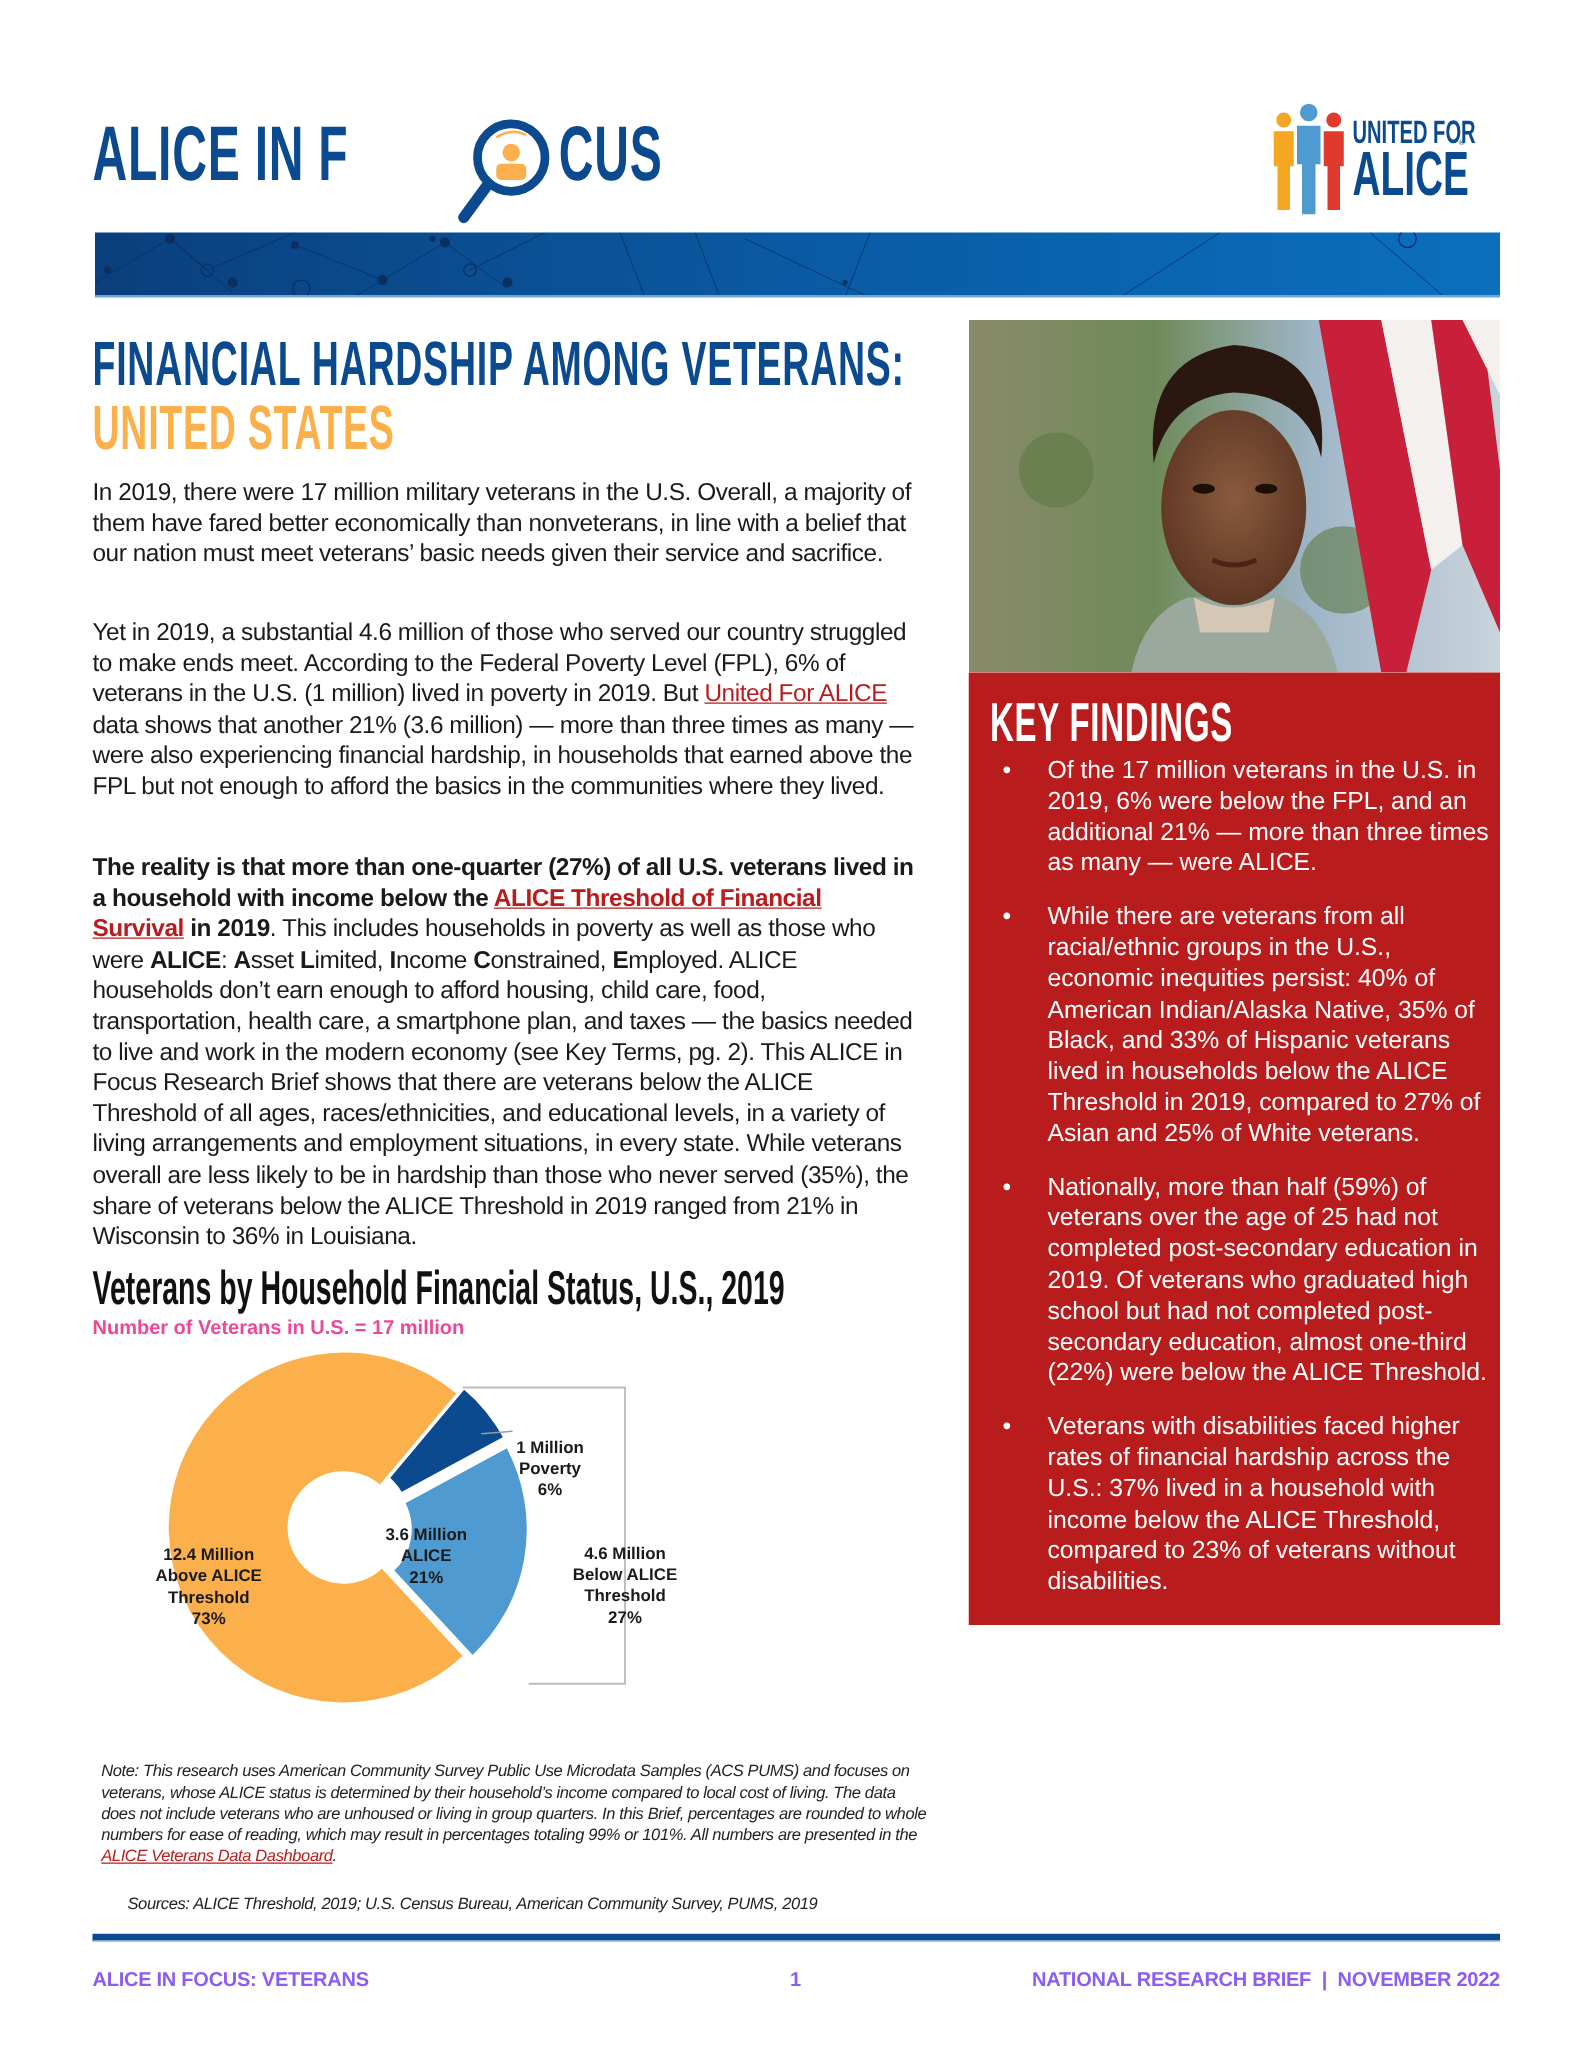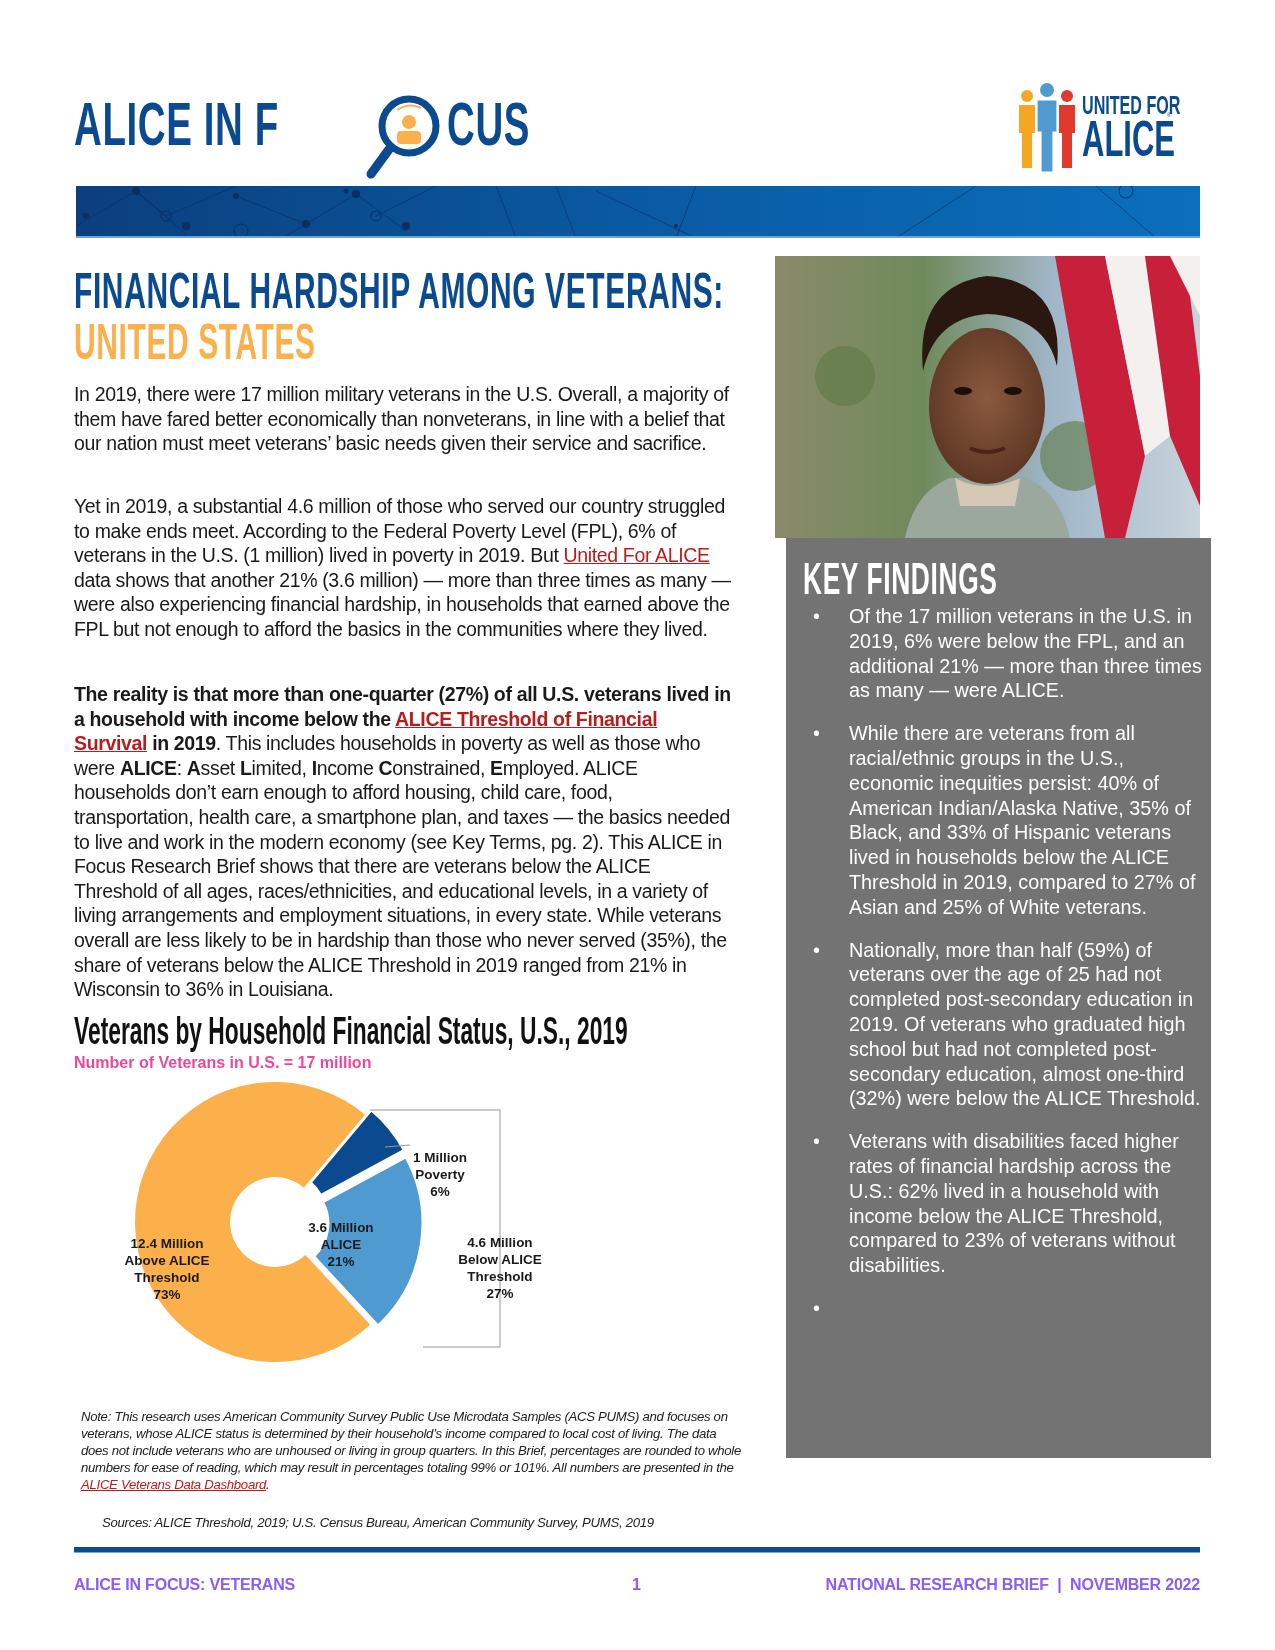--- a/index.html
+++ b/index.html
@@ -42,21 +42,21 @@
   #sources { position: absolute; left: 81px; top: 1515px; font-size: 13.2px; font-style: italic; color: #222; letter-spacing: -0.3px; margin-left: 21px; }
 
   #footer-rule { position: absolute; left: 74px; top: 1547px; width: 1126px; height: 6px; background: #0b4a8f; border-bottom: 1px solid #7aa6d4; }
   .footer-text { position: absolute; top: 1576px; font-size: 16px; font-weight: 700; color: #8b5cf6; letter-spacing: -0.2px; }
   #footer-left { left: 74px; }
   #footer-page { left: 632px; }
   #footer-right { right: 75px; }
 
   
   #photo { position: absolute; left: 775px; top: 256px; width: 425px; height: 282px; overflow: hidden; }
-  #keyfind { position: absolute; left: 775px; top: 538px; width: 425px; height: 920px; background: #737373; color: #ffffff; margin-left: 11px; }
+  #keyfind { position: absolute; left: 775px; top: 538px; width: 425px; height: 762px; background: #b91c1c; color: #ffffff; }
   #kf-title { position: absolute; left: 17px; top: 16px; font-size: 44px; color: #ffffff; transform: scaleX(0.6); letter-spacing: 1px; }
   #kf-list { position: absolute; left: 0; top: 66px; width: 425px; list-style: none; }
   #kf-list li { position: relative; padding-left: 63px; padding-right: 8px; font-size: 19.8px; line-height: 24.8px; margin-bottom: 18px; letter-spacing: 0; }
   #kf-list li .bullet { position: absolute; left: 27px; top: 0; }
 </style>
 </head>
 <body>
 
 <div id="logo-main">
   <span class="cond word" style="left:0;">ALICE IN F</span>
@@ -185,22 +185,22 @@
     <ellipse cx="238" cy="135" rx="9" ry="4" fill="#1b0f08"></ellipse>
     <path d="M195 192 Q212 200 230 192" stroke="#4a2418" stroke-width="4" fill="none"></path>
   </svg>
 </div>
 
 <div id="keyfind">
   <div id="kf-title" class="cond">KEY FINDINGS</div>
   <ul id="kf-list">
     <li><span class="bullet">•</span><span>Of the 17 million veterans in the U.S. in 2019, 6% were below the FPL, and an additional 21% — more than three times as many — were ALICE.</span></li>
     <li><span class="bullet">•</span><span>While there are veterans from all racial/ethnic groups in the U.S., economic inequities persist: 40% of American Indian/Alaska Native, 35% of Black, and 33% of Hispanic veterans lived in households below the ALICE Threshold in 2019, compared to 27% of Asian and 25% of White veterans.</span></li>
-    <li><span class="bullet">•</span><span>Nationally, more than half (59%) of veterans over the age of 25 had not completed post-secondary education in 2019. Of veterans who graduated high school but had not completed post-secondary education, almost one-third (32%) were below the ALICE Threshold.</span></li>
-    <li><span class="bullet">•</span><span>Veterans with disabilities faced higher rates of financial hardship across the U.S.: 62% lived in a household with income below the ALICE Threshold, compared to 23% of veterans without disabilities.</span></li>
+    <li><span class="bullet">•</span><span>Nationally, more than half (59%) of veterans over the age of 25 had not completed post-secondary education in 2019. Of veterans who graduated high school but had not completed post-secondary education, almost one-third (22%) were below the ALICE Threshold.</span></li>
+    <li><span class="bullet">•</span><span>Veterans with disabilities faced higher rates of financial hardship across the U.S.: 37% lived in a household with income below the ALICE Threshold, compared to 23% of veterans without disabilities.</span></li>
     <li><span class="bullet">•</span></li>
   </ul>
 </div>
 
 <div id="footer-rule"></div>
 <div id="footer-left" class="footer-text">ALICE IN FOCUS: VETERANS</div>
 <div id="footer-page" class="footer-text">1</div>
 <div id="footer-right" class="footer-text" style="white-space:pre;padding-left:43px;">NATIONAL RESEARCH BRIEF  |  NOVEMBER 2022</div>
 
 </body></html>

